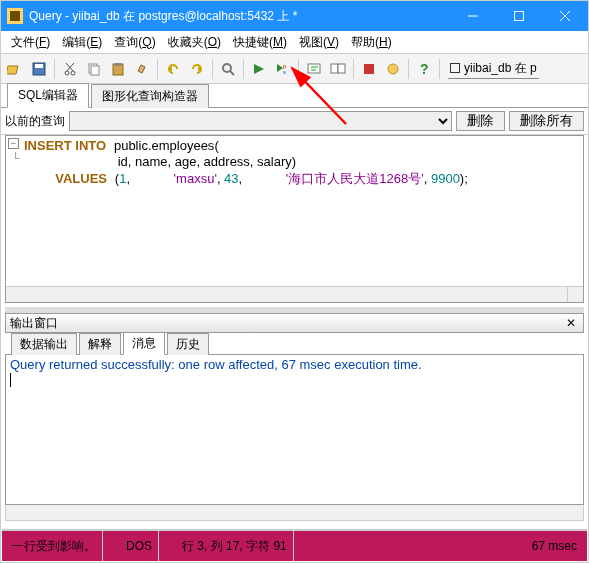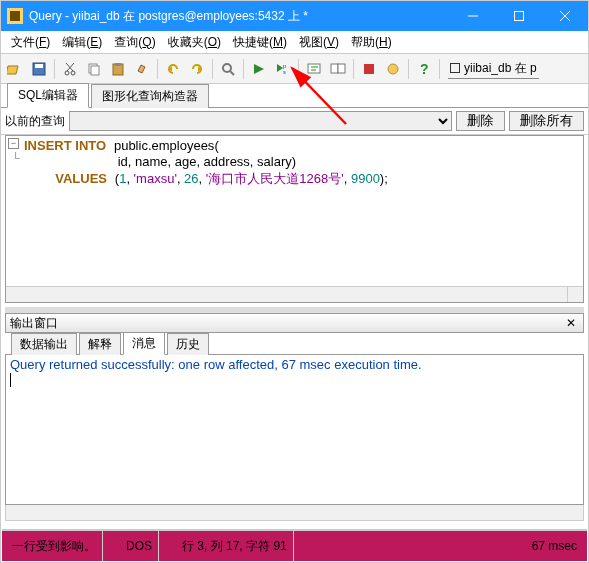--- a/index.html
+++ b/index.html
@@ -36,21 +36,21 @@
   .pq-btn { height:20px; padding:0 10px; border:1px solid #999; background:#f0f0f0; cursor:default;}
   
   
   .editor-wrap { border:1px solid #999; margin:0 4px 4px 4px; height: 168px; display:flex; flex-direction:column;}
   .editor { flex:1; overflow:auto; background:#fff; font-family: "Courier New", monospace; font-size:13px; padding:2px 0 2px 18px; white-space:pre; position:relative;}
   .gutter-fold { position:absolute; left:2px; top:2px; width:11px; height:11px; border:1px solid #888; font-size:9px; line-height:9px; text-align:center; color:#555; }
   .gutter-end { position:absolute; left:6px; top:16px; color:#888; font-size:11px;}
   .kw  { color: #a16207; font-weight:bold;}
   .ident { color: #000; }
   .num { color: #008080; }
-  .str { color: #8b008b; }
+  .str { color: #8b008b; margin-left: 40px; }
   .punct { color:#000; }
   .sbar { height:16px; border-top:1px solid #ccc; display:flex;}
   .sbar-h { flex:1; background:#f0f0f0;}
   .sbar-c { width:16px; background:#f0f0f0; border-left:1px solid #ccc;}
   
   
   .splitter { height:6px; background:#ddd; cursor:row-resize; margin:0 4px;}
   
   
   .out-head { height:20px; background:linear-gradient(#fefefe,#e5e5e5); border:1px solid #999; margin:0 4px; display:flex; align-items:center; padding:0 4px;}
@@ -77,21 +77,21 @@
   .arrow svg { overflow:visible; }
 </style>
 </head>
 <body>
 
 <div class="titlebar">
   <svg class="app-icon" viewBox="0 0 16 16">
       <rect width="16" height="16" fill="#ffd36b"></rect>
       <rect x="3" y="3" width="10" height="10" fill="#6b4d00"></rect>
     </svg>
-  <span class="title-text">Query - yiibai_db 在 postgres@employees:5432 上 *</span>
+  <span class="title-text">Query - yiibai_db 在 postgres@localhost:5432 上 *</span>
   <div class="win-btns">
     <div class="win-btn">
         <svg width="10" height="10">
           <line x1="0" y1="5" x2="10" y2="5" stroke="#fff" stroke-width="1"></line>
         </svg>
       </div>
     <div class="win-btn">
         <svg width="10" height="10">
           <rect x="0.5" y="0.5" width="9" height="9" fill="none" stroke="#fff"></rect>
         </svg>
@@ -232,21 +232,21 @@
 <div class="prev-row">
   <span class="label">以前的查询</span>
   <select></select>
   <button class="pq-btn">删除</button>
   <button class="pq-btn">删除所有</button>
 </div>
 
 <div class="editor-wrap">
   <div class="editor"><div class="gutter-fold">−</div><div class="gutter-end">└</div><span class="kw">INSERT INTO</span> <span class="ident">public.employees</span><span class="punct">(</span>
             <span class="ident">id, name, age, address, salary</span><span class="punct">)</span>
-    <span class="kw">VALUES</span> <span class="punct">(</span><span class="num">1</span><span class="punct">, </span><span class="str">'maxsu'</span><span class="punct">, </span><span class="num">26</span><span class="punct">, </span><span class="str">'海口市人民大道1268号'</span><span class="punct">, </span><span class="num">9900</span><span class="punct">);</span></div>
+    <span class="kw">VALUES</span> <span class="punct">(</span><span class="num">1</span><span class="punct">, </span><span class="str">'maxsu'</span><span class="punct">, </span><span class="num">43</span><span class="punct">, </span><span class="str">'海口市人民大道1268号'</span><span class="punct">, </span><span class="num">9900</span><span class="punct">);</span></div>
   <div class="sbar">
       <div class="sbar-h"></div>
       <div class="sbar-c"></div>
     </div>
 </div>
 
 <div class="splitter"></div>
 
 <div class="out-head">
   <span class="title">输出窗口</span>

